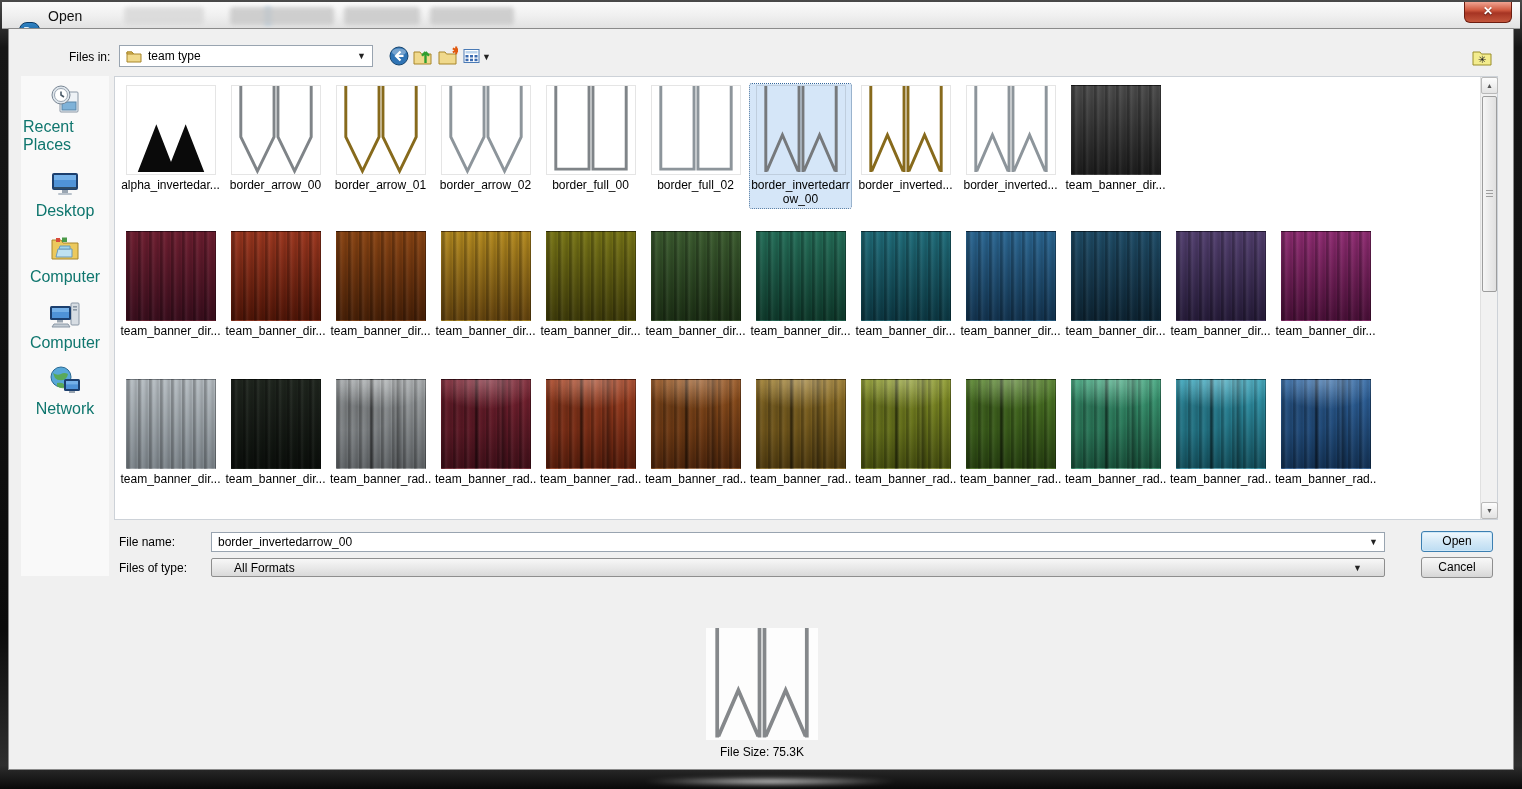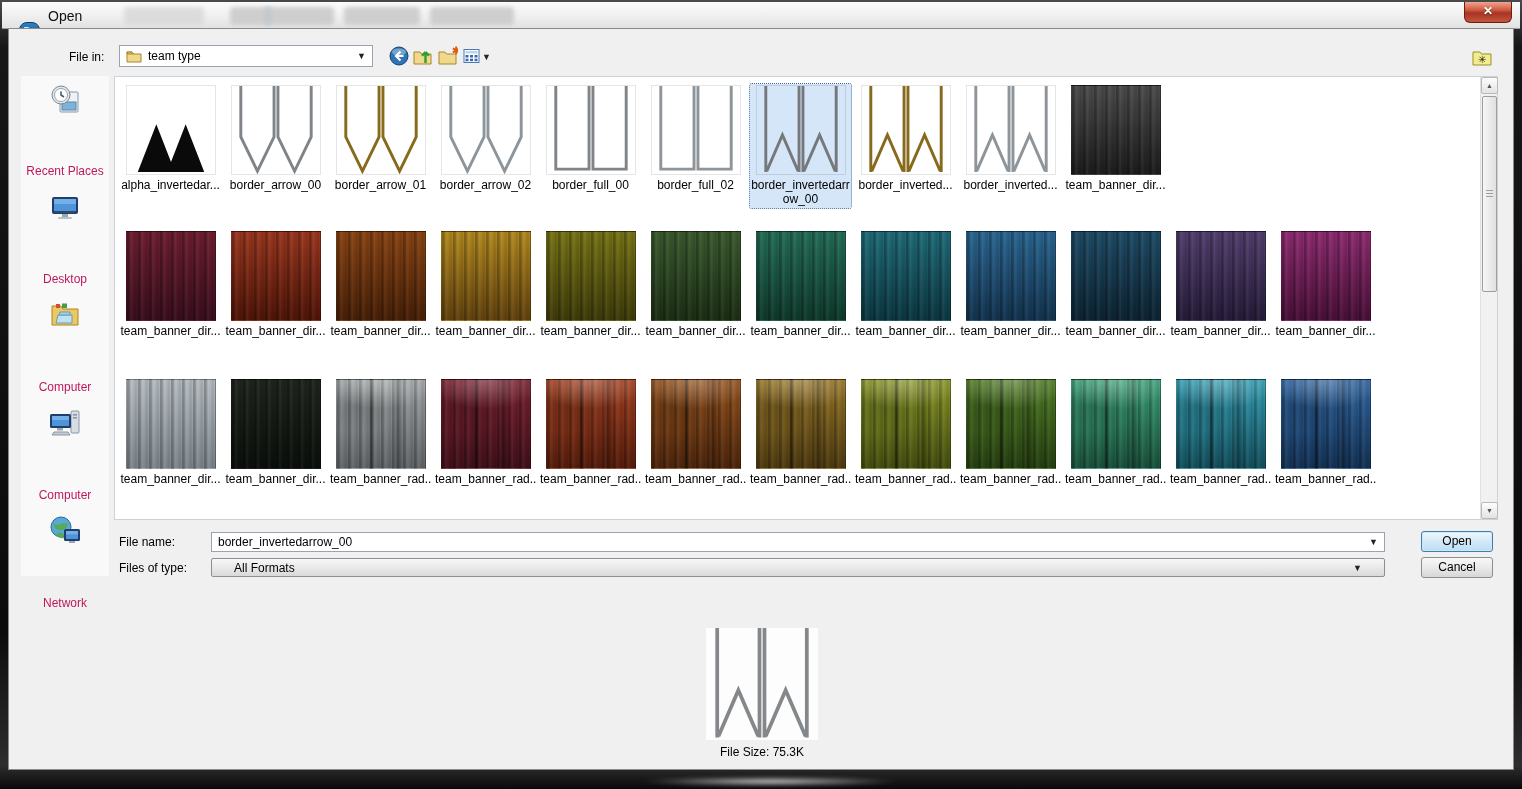--- a/index.html
+++ b/index.html
@@ -43,21 +43,21 @@
   .tb-icon { position:absolute; top:17px; width:20px; height:20px; }
   .tb-back { left:380px; } .tb-up { left:404px; } .tb-newfolder { left:429px; } .tb-view { left:453px; }
   .tb-caret { position:absolute; left:473px; top:23px; font-size:9px; color:#222; }
   .fav-icon { position:absolute; left:1462px; top:18px; width:22px; height:20px; }
 
   
   .places { position:absolute; left:12px; top:47px; width:88px; height:500px; background:#f9f9f9;
             display:flex; flex-direction:column; align-items:center; padding-top:6px; gap:12px; }
   .place { width:84px; display:flex; flex-direction:column; align-items:center; gap:2px; cursor:default; }
   .place svg { width:34px; height:34px; }
-  .place .plabel { font-size:12px; color:#be185d;margin-top:46px; }
+  .place .plabel { font-size:16px; color:#0f766e; }
 
   
   .filelist { position:absolute; left:105px; top:47px; width:1384px; height:444px; background:#fff;
               border:1px solid #cdd2d8; }
   .grid-row { position:absolute; left:0; display:flex; gap:4px; padding-left:5px; }
   .cell { width:101px; display:flex; flex-direction:column; align-items:center; padding-top:1px; }
   .cell .thumb { width:90px; height:90px; border:1px solid rgba(0,0,0,.10); }
   .cell .thumb svg { display:block; width:100%; height:100%; }
   .cell .flabel { margin-top:3px; font-size:12px; line-height:14px; text-align:center;
                   white-space:nowrap; max-width:101px; overflow:hidden; }
@@ -109,21 +109,21 @@
     <div class="bg-tab t4"></div>
     <div class="app-badge">Ps</div>
     <div class="win-title">Open</div>
     <div class="close-btn">
       <span>✕</span>
     </div>
   </div>
 
   <div class="client">
 
-    <span class="lookin-label">File in:</span>
+    <span class="lookin-label">Files in:</span>
     <div class="lookin-combo">
       <svg width="16" height="14" viewBox="0 0 16 14">
         <path d="M1 3 h5 l1.5 2 H15 v8 H1 Z" fill="#f0d98c" stroke="#a8862a" stroke-width="1"></path>
         <path d="M1 3 h5 l1.5 2 H1 Z" fill="#e3c05e" stroke="#a8862a" stroke-width="1"></path>
       </svg>
       <span>team type</span>
       <span class="caret">▼</span>
     </div>
 
     <svg class="tb-icon tb-back" viewBox="0 0 20 20">

